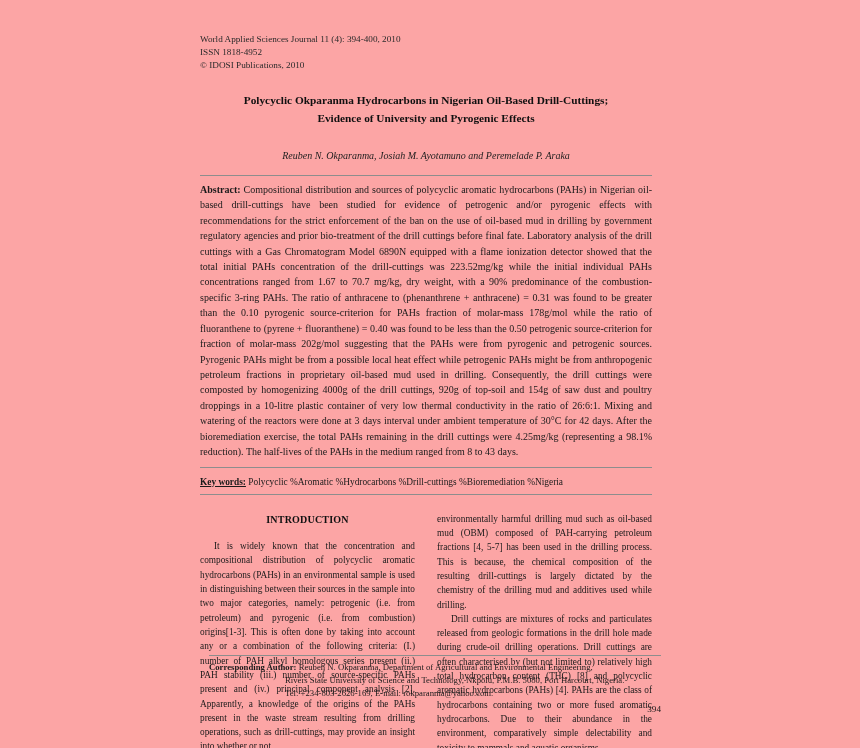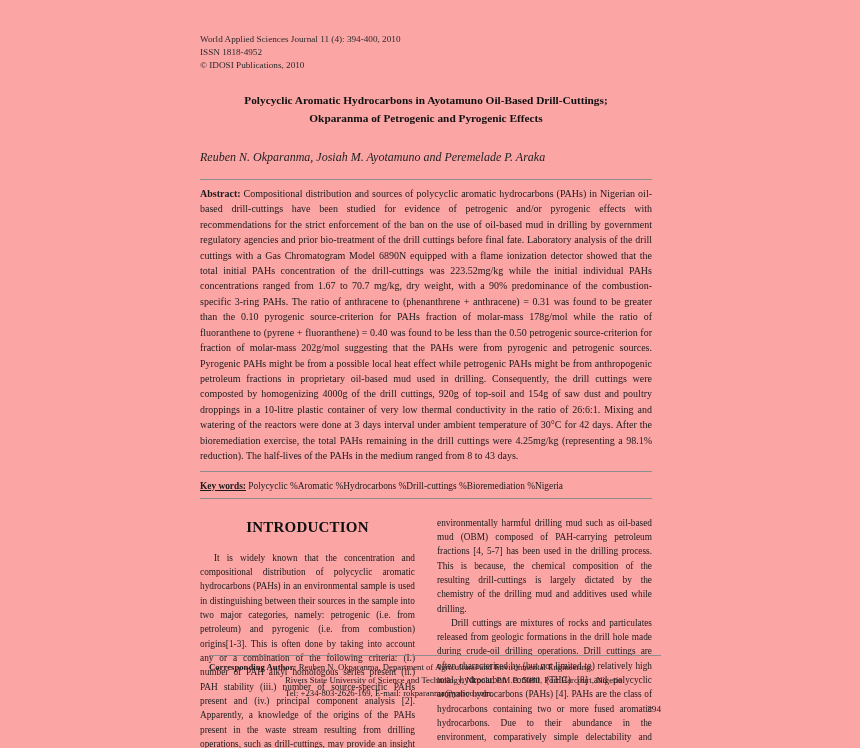--- a/index.html
+++ b/index.html
@@ -41,23 +41,23 @@
     text-align: center;
     font-weight: bold;
     font-size: 11.3px;
     line-height: 1.62;
     color: #101010;
   }
 
   
   .authors {
     margin-top: 22px;
-    text-align: left;
+    text-align: center;
     font-style: italic;
-    font-size: 12px;
+    font-size: 10px;
     color: #1e1e1e;
   }
 
   
   .affiliation {
     margin-top: 20px;
     text-align: center;
     font-size: 9.4px;
     line-height: 1.5;
     color: #1a1a1a;
@@ -105,21 +105,21 @@
     width: 215px;
     font-size: 9.3px;
     line-height: 1.54;
     text-align: justify;
     text-justify: inter-word;
     color: #1a1a1a;
   }
   .section-heading {
     text-align: center;
     font-weight: bold;
-    font-size: 15px;
+    font-size: 10px;
     letter-spacing: 0.2px;
     margin-bottom: 12px;
     color: #101010;
   }
   .col p { margin: 0; text-indent: 14px; }
   .col p.no-indent { text-indent: 0; }
 
   
   .footer-wrap {
     position: absolute;
@@ -150,22 +150,22 @@
 
   <div class="content">
 
     <div class="masthead">
       <div>World Applied Sciences Journal 11 (4): 394-400, 2010</div>
       <div>ISSN 1818-4952</div>
       <div>© IDOSI Publications, 2010</div>
     </div>
 
     <div class="title-block">
-      <div>Polycyclic Aromatic Hydrocarbons in Ayotamuno Oil-Based Drill-Cuttings;</div>
-      <div>Okparanma of Petrogenic and Pyrogenic Effects</div>
+      <div>Polycyclic Okparanma Hydrocarbons in Nigerian Oil-Based Drill-Cuttings;</div>
+      <div>Evidence of University and Pyrogenic Effects</div>
     </div>
 
     <div class="authors">Reuben N. Okparanma, Josiah M. Ayotamuno and Peremelade P. Araka</div>
 
 
     <hr class="rule rule-abstract-top">
 
     <div class="abstract"><b>Abstract:</b><span> Compositional distribution and sources of polycyclic aromatic hydrocarbons (PAHs) in Nigerian oil-based drill-cuttings have been studied for evidence of petrogenic and/or pyrogenic effects with recommendations for the strict enforcement of the ban on the use of oil-based mud in drilling by government regulatory agencies and prior bio-treatment of the drill cuttings before final fate. Laboratory analysis of the drill cuttings with a Gas Chromatogram Model 6890N equipped with a flame ionization detector showed that the total initial PAHs concentration of the drill-cuttings was 223.52mg/kg while the initial individual PAHs concentrations ranged from 1.67 to 70.7 mg/kg, dry weight, with a 90% predominance of the combustion-specific 3-ring PAHs. The ratio of anthracene to (phenanthrene + anthracene) = 0.31 was found to be greater than the 0.10 pyrogenic source-criterion for PAHs fraction of molar-mass 178g/mol while the ratio of fluoranthene to (pyrene + fluoranthene) = 0.40 was found to be less than the 0.50 petrogenic source-criterion for fraction of molar-mass 202g/mol suggesting that the PAHs were from pyrogenic and petrogenic sources. Pyrogenic PAHs might be from a possible local heat effect while petrogenic PAHs might be from anthropogenic petroleum fractions in proprietary oil-based mud used in drilling. Consequently, the drill cuttings were composted by homogenizing 4000g of the drill cuttings, 920g of top-soil and 154g of saw dust and poultry droppings in a 10-litre plastic container of very low thermal conductivity in the ratio of 26:6:1. Mixing and watering of the reactors were done at 3 days interval under ambient temperature of 30°C for 42 days. After the bioremediation exercise, the total PAHs remaining in the drill cuttings were 4.25mg/kg (representing a 98.1% reduction). The half-lives of the PAHs in the medium ranged from 8 to 43 days.</span></div>
 
     <hr class="rule rule-keywords-top">

